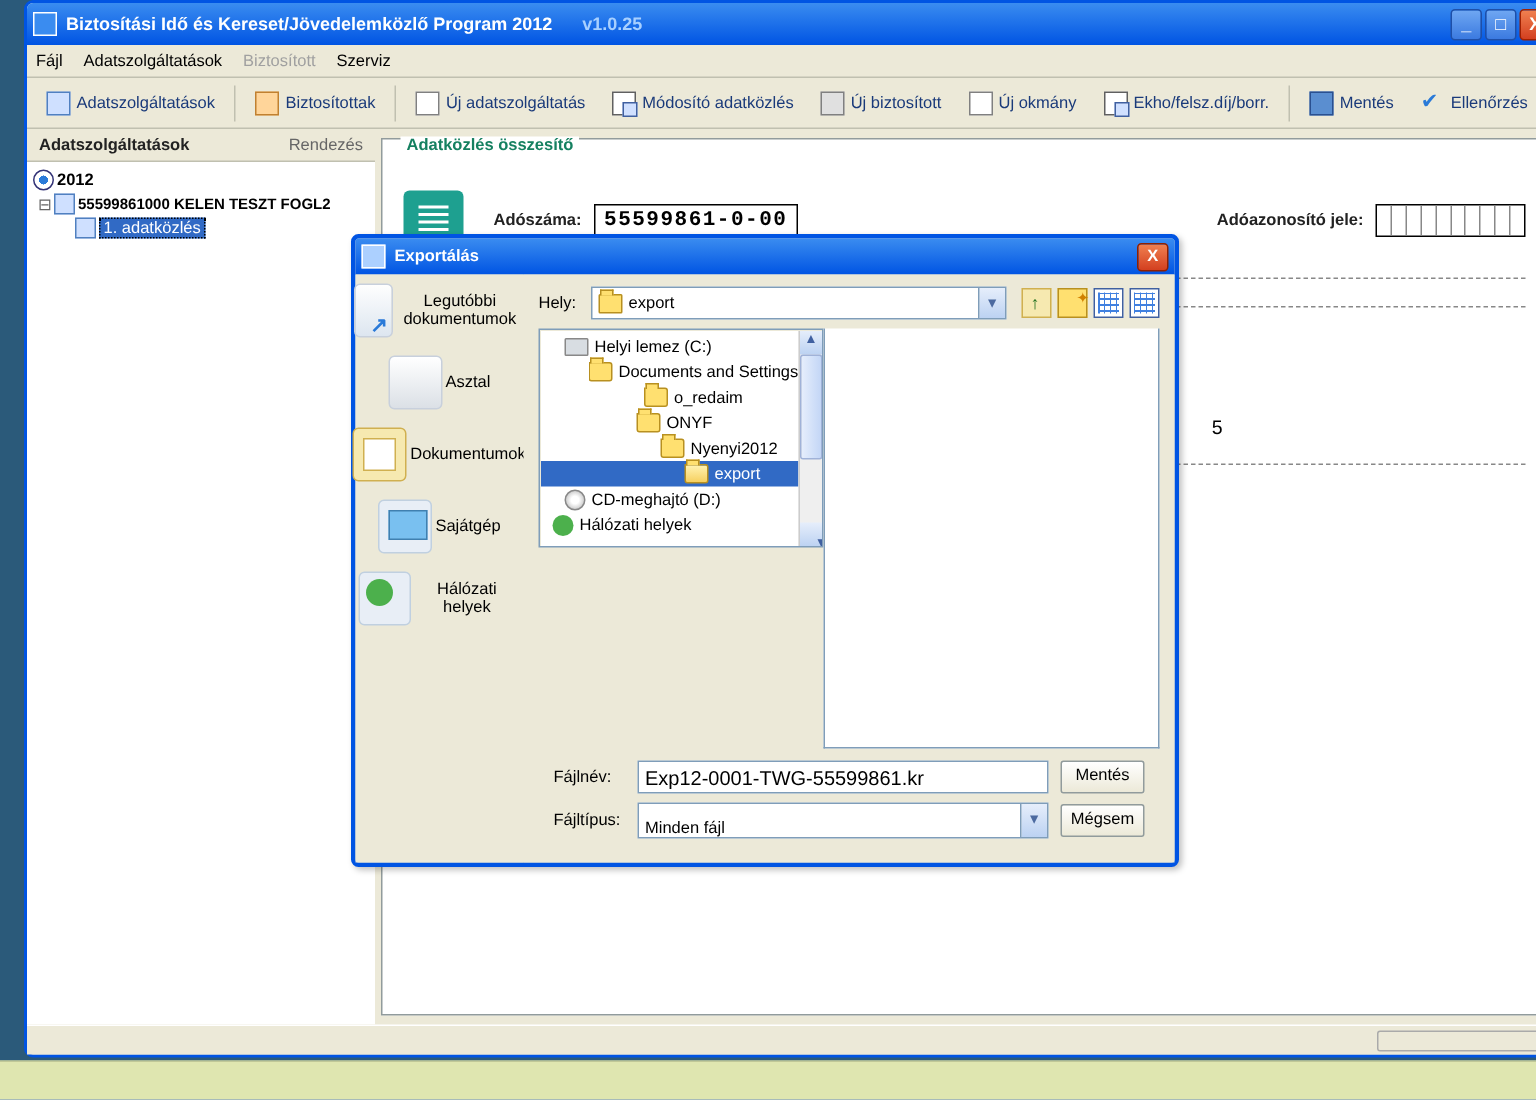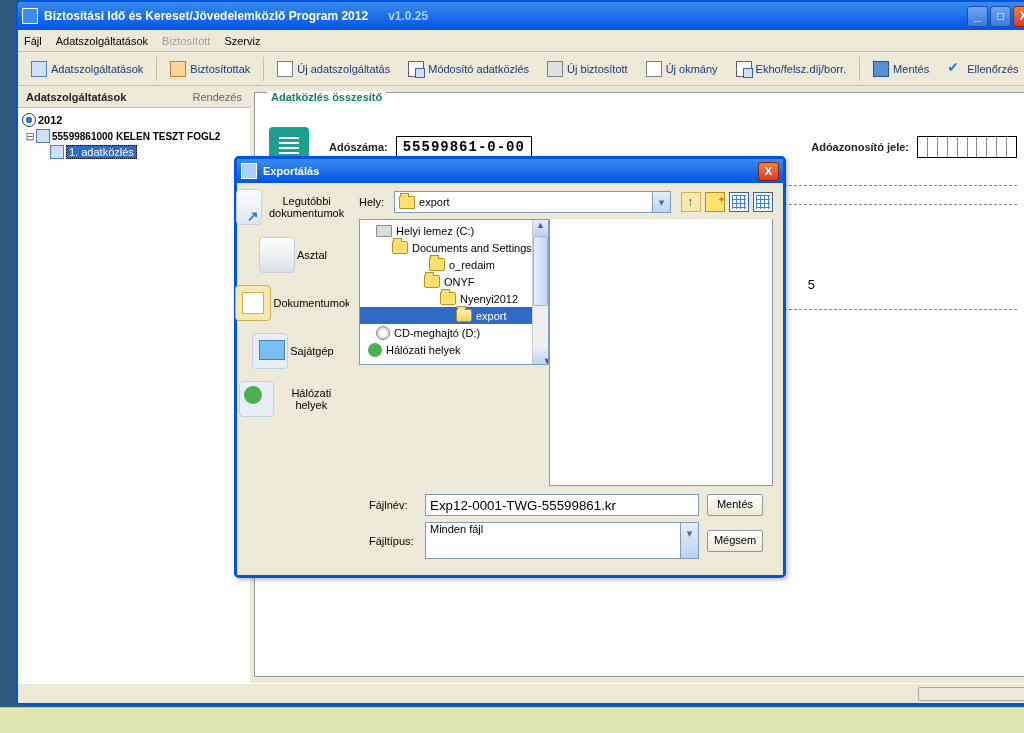--- a/index.html
+++ b/index.html
@@ -118,21 +118,21 @@
   .sb-v .arrow { position:absolute; left:0; right:0; height:16px; background:linear-gradient(#e6eefb,#bcd2f2); text-align:center; font-size:9px; color:#4060a0;}
   .sb-v .arrow.bottom { bottom:0; }
 
   .file-list { flex:1; background:white; border:1px solid #7f9db9; border-top:none;}
 
   .bottom { padding: 8px 10px; display:flex; flex-direction:column; gap:6px; margin-top:auto;}
   .brow { display:flex; align-items:center; gap:8px; }
   .brow .lbl { width:48px; }
   .brow .inp { flex:1; height:22px; border:1px solid #7f9db9; padding:2px 4px; background:#fff; }
   .brow .btn { width:56px; height:22px; background:linear-gradient(#fff,#ece9d8); border:1px solid #919b9c; border-radius:2px; text-align:center; line-height:19px; cursor:pointer;}
-  .brow .combo2 { flex:1; height:37px; border:1px solid #7f9db9; display:flex; align-items:flex-start; background:#fff; }
+  .brow .combo2 { flex:1; height:24px; border:1px solid #7f9db9; display:flex; align-items:flex-end; background:#fff; }
   .brow .combo2 .txt { flex:1; padding:0 4px; }
   .brow .combo2 .dd::after { content:"▾"; color:#4c6aa0; }
   .brow .combo2 .dd { width:18px; height:100%; background:linear-gradient(#e6eefb,#bcd2f2); border-left:1px solid #7f9db9; text-align:center; line-height:20px; }
 
   .floor { position:absolute; bottom:0; left:0; right:0; height:26px; background:#dfe6b0; border-top:1px solid #c0c898; }
 </style>
 </head>
 <body>
 
 <div class="window">

